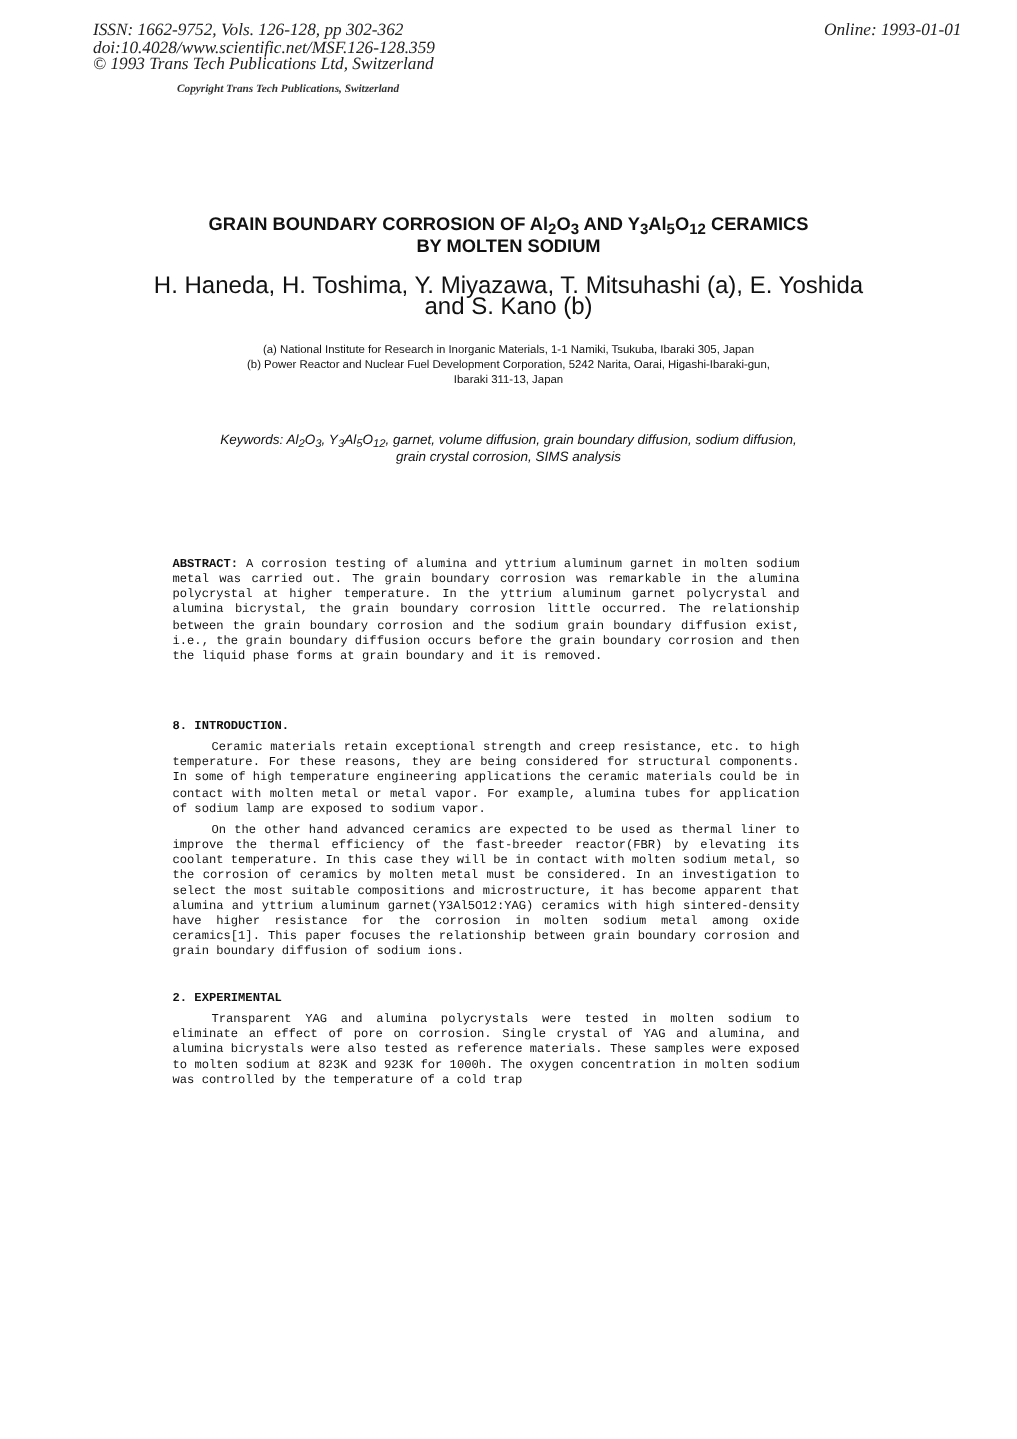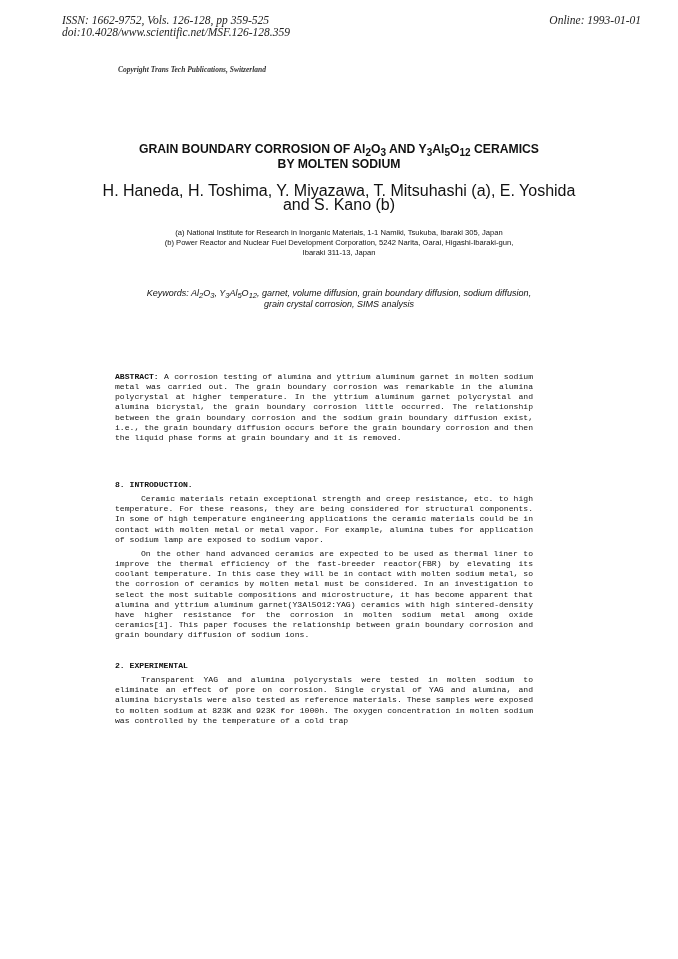--- a/index.html
+++ b/index.html
@@ -1,40 +1,41 @@
 <!DOCTYPE html>
 <html><head>
 <meta charset="utf-8">
 <style>
   html, body { margin: 0; padding: 0; background: #ffffff; }
   body { width: 678px; height: 959px; position: relative; overflow: hidden; color: #111; }
   .hdr { position: absolute; font-family: "Liberation Serif", serif; font-style: italic; font-size: 11.5px; line-height: 11.6px; color: #222; }
   .hdr-left { left: 62px; top: 15px; }
   .hdr-right { right: 37px; top: 15px; }
-  .copyright-small { position: absolute; left: 118px; top: 65px; font-family: "Liberation Serif", serif; font-style: italic; font-weight: bold; font-size: 7.5px; color: #333; }
+  .copyright-small { position: absolute; left: 118px; top: 54px; font-family: "Liberation Serif", serif; font-style: italic; font-weight: bold; font-size: 7.5px; color: #333; }
   .title { position: absolute; left: 100px; width: 478px; top: 142px; text-align: center; font-family: "Liberation Sans", sans-serif; font-weight: bold; font-size: 12.2px; line-height: 15px; color: #111; }
   .title sub { font-size: 10px; vertical-align: -3px; line-height: 0; }
   .authors { position: absolute; left: 100px; width: 478px; top: 184px; text-align: center; font-family: "Liberation Sans", sans-serif; font-size: 16px; line-height: 14px; color: #111; }
   .affils { position: absolute; left: 100px; width: 478px; top: 212px; text-align: center; font-family: "Liberation Sans", sans-serif; font-size: 7.6px; line-height: 10.2px; color: #111; margin-top: 16px; }
   .keywords { position: absolute; left: 100px; width: 478px; top: 288px; text-align: center; font-family: "Liberation Sans", sans-serif; font-style: italic; font-size: 9px; line-height: 11px; color: #111; }
   .keywords sub { font-size: 7.5px; vertical-align: -2px; line-height: 0; }
   .body-text { position: absolute; left: 111px; width: 426px; font-family: "Liberation Mono", monospace; font-size: 8.1px; line-height: 10.15px; color: #111; text-align: justify; }
   .body-text p { margin: 4px; }
   .indent { text-indent: 26px; }
   .sec-head { font-weight: bold; }
   .abstract { top: 368px; }
   .intro { top: 476px; }
   .exper { top: 657px; }
 </style>
 </head>
 <body>
 
 <div class="hdr hdr-left">
-  <div>ISSN: 1662-9752, Vols. 126-128, pp 359-525</div>
+  <div>ISSN: 1662-9752, Vols. 126-128, pp 302-362</div>
   <div>doi:10.4028/www.scientific.net/MSF.126-128.359</div>
+  <div>© 1993 Trans Tech Publications Ltd, Switzerland</div>
 </div>
 <div class="hdr hdr-right">Online: 1993-01-01</div>
 <div class="copyright-small">Copyright Trans Tech Publications, Switzerland</div>
 
 <div class="title">
   <div><span>GRAIN BOUNDARY CORROSION OF Al</span><sub>2</sub><span>O</span><sub>3</sub><span> AND Y</span><sub>3</sub><span>Al</span><sub>5</sub><span>O</span><sub>12</sub><span> CERAMICS</span></div>
   <div>BY MOLTEN SODIUM</div>
 </div>
 
 <div class="authors">

